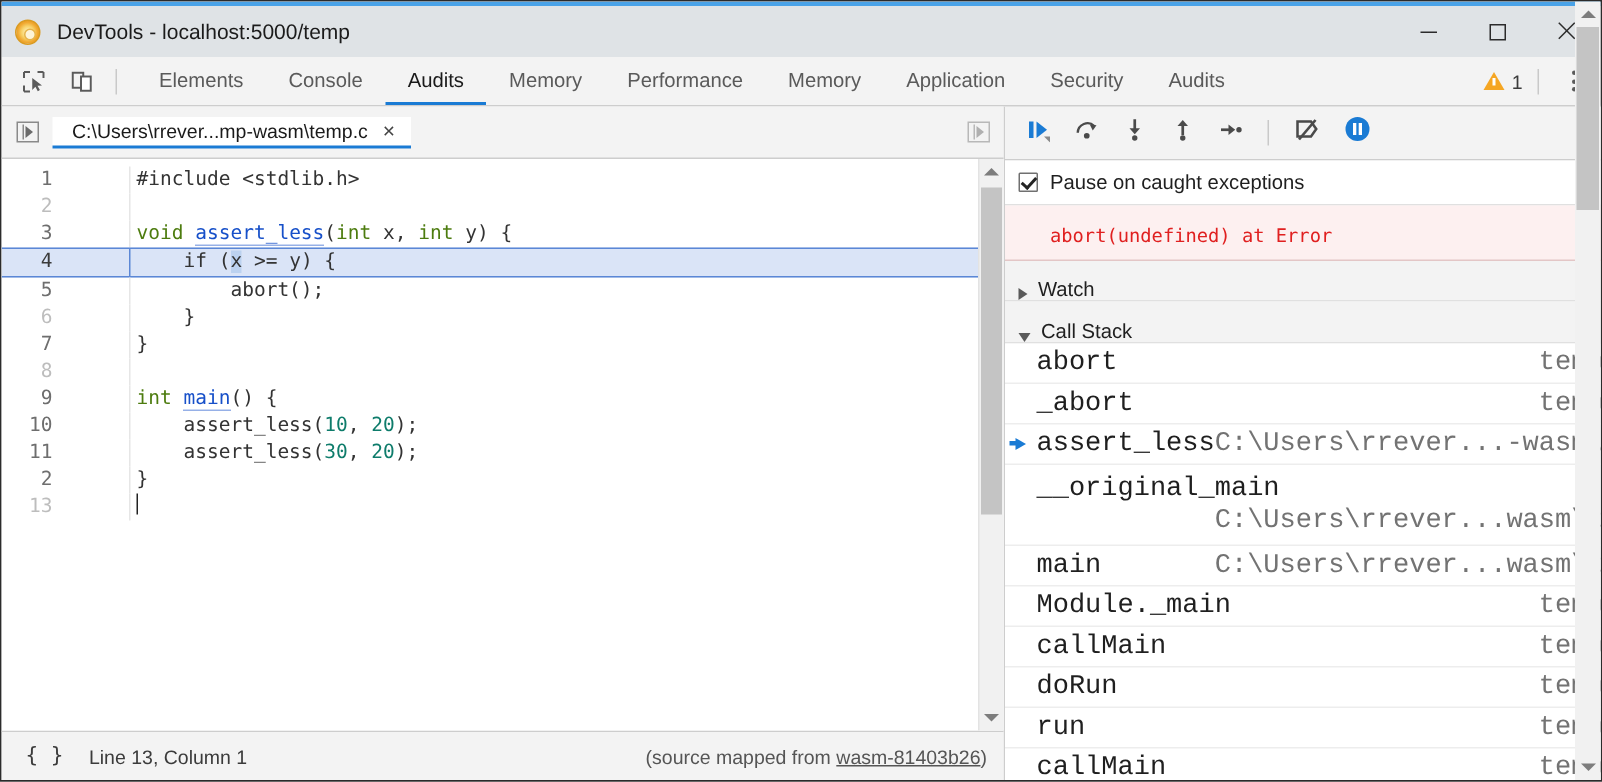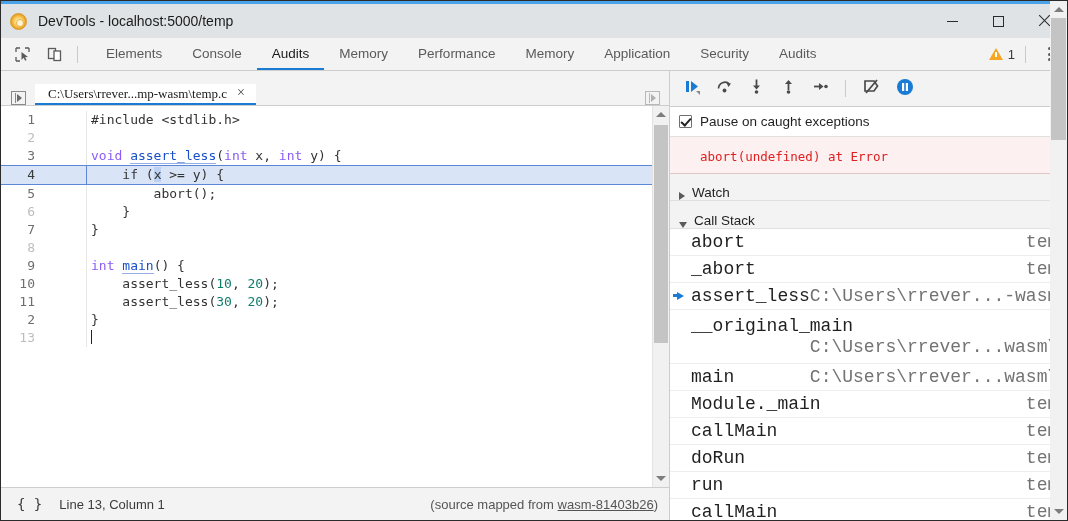--- a/index.html
+++ b/index.html
@@ -97,21 +97,21 @@
   
   .body-split { flex: 1 1 auto; display: flex; min-height: 0; }
   .left-pane { width: 669px; flex: 0 0 669px; display: flex; flex-direction: column; min-height: 0; border-right: 1px solid #cdcdcd; }
   .right-pane { flex: 1 1 auto; display: flex; flex-direction: column; min-height: 0; background: #fff; }
 
   
   .filebar {
     flex: 0 0 35px; height: 35px;
     background: #f3f3f3;
     border-bottom: 1px solid #cdcdcd;
-    display: flex; align-items: flex-end; position: relative; font-family: Liberation Serif, serif;
+    display: flex; align-items: center; position: relative;
   }
   .nav-box {
     width: 34px; display: flex; align-items: center; justify-content: center;
   }
   .nav-sq {
     width: 15px; height: 14px; border: 1px solid #8a8a8a;
     display: flex; align-items: center; justify-content: flex-end; padding-right: 1px;
     position: relative;
   }
   .nav-sq::before {
@@ -149,21 +149,21 @@
   .code-line.highlight .ln { line-height: 18px; }
   .ln {
     width: 41px; flex: 0 0 41px;
     text-align: right; padding-right: 7px;
     color: #6e6e6e; user-select: none;
   }
   .ln.blank { color: #bdbdbd; }
   .code-line.highlight .ln { color: #3b3b3b; }
   .ctext { padding-left: 4px; white-space: pre; color: #333; border-left: 1px solid #e6e6e6; flex: 1 1 auto; margin-left: 44px; }
   .code-line.highlight .ctext { border-left-color: #5b87d6; }
-  .kw   { color: #8b5cf6; }
+  .kw   { color: #4d7c0f; }
   .fn   { color: #1750c9; border-bottom: 1px solid rgba(23,80,201,.45); }
   .num  { color: #0e7c6b; }
   .sel  { background: #bcd2f0; }
   .caret { display: inline-block; width: 1px; height: 14px; background: #222; vertical-align: -2px; }
 
   
   .sbar {
     flex: 0 0 17px; width: 17px; background: #f1f1f1;
     border-left: 1px solid #e3e3e3;
     display: flex; flex-direction: column; align-items: center;

